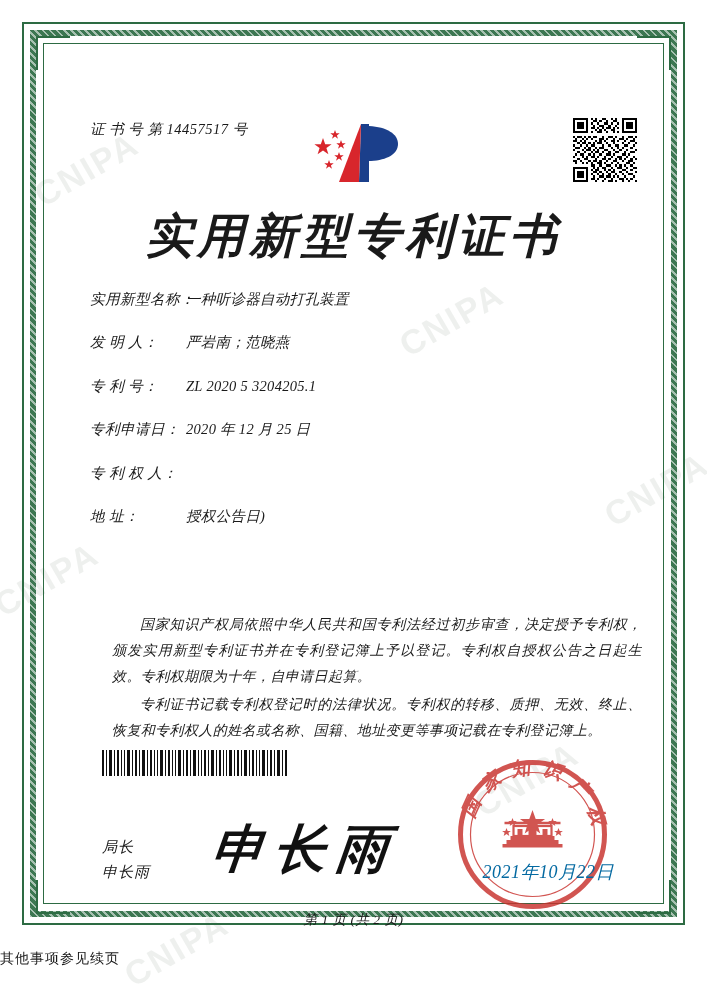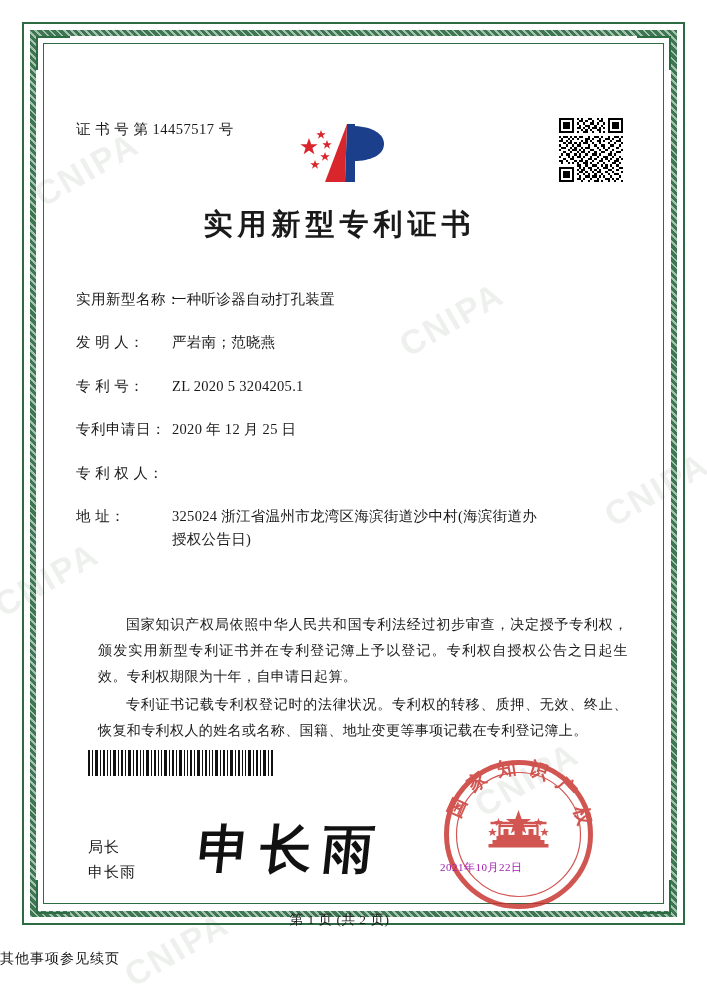--- a/index.html
+++ b/index.html
@@ -88,24 +88,25 @@
     box-sizing: border-box;
   }
   .corner.tl { left: 36px;  top: 36px;  border-right: none; border-bottom: none; }
   .corner.tr { left: 637px; top: 36px;  border-left: none;  border-bottom: none; }
   .corner.bl { left: 36px;  top: 880px; border-right: none; border-top: none; }
   .corner.br { left: 637px; top: 880px; border-left: none;  border-top: none; }
 
   
   .content {
     position: absolute;
-    left: 48px;
+    left: 62px;
     top: 60px;
     width: 583px;
     height: 826px;
+    font-style: italic;
   }
 
   .cert-no {
     position: absolute;
     left: 28px;
     top: 60px;
     font-size: 14.5px;
     letter-spacing: 0.5px;
   }
 
@@ -127,21 +128,21 @@
     width: 64px;
     height: 64px;
   }
 
   .title {
     position: absolute;
     left: 0;
     top: 145px;
     width: 583px;
     text-align: center;
-    font-size: 29px;
+    font-size: 47px;
     font-weight: 700;
     letter-spacing: 5px;
     font-family: "DejaVu Serif", "Liberation Serif", serif;
   }
 
   .fields {
     position: absolute;
     left: 28px;
     top: 228px;
     width: 540px;
@@ -229,23 +230,23 @@
     top: 692px;
     width: 165px;
     height: 165px;
   }
   .seal svg { display: block; }
   .seal-date {
     position: absolute;
     left: 392px;
     top: 800px;
     width: 160px;
-    text-align: left;
-    font-size: 11px;
-    color: #a21caf;
+    text-align: right;
+    font-size: 18px;
+    color: #0369a1;
     letter-spacing: 0.5px;
   }
 
   .page-no {
     position: absolute;
     left: 0;
     top: 851px;
     width: 583px;
     text-align: center;
     font-size: 13.5px;
@@ -558,21 +559,20 @@
     <div class="field-row">
       <div class="flabel">专利申请日：</div>
       <div class="fvalue">2020 年 12 月 25 日</div>
     </div>
     <div class="field-row">
       <div class="flabel">专 利 权 人：</div>
     </div>
     <div class="field-row">
       <div class="flabel">地 址：</div>
       <div class="fvalue">
-        <span>325024 浙江省温州市龙湾区海滨街道沙中村(海滨街道办</span>
         <span class="cont">授权公告日)</span>
       </div>
     </div>
   </div>
 
   <div class="paragraphs">
     <p>国家知识产权局依照中华人民共和国专利法经过初步审查，决定授予专利权，颁发实用新型专利证书并在专利登记簿上予以登记。专利权自授权公告之日起生效。专利权期限为十年，自申请日起算。</p>
     <p>专利证书记载专利权登记时的法律状况。专利权的转移、质押、无效、终止、恢复和专利权人的姓名或名称、国籍、地址变更等事项记载在专利登记簿上。</p>
   </div>
 

